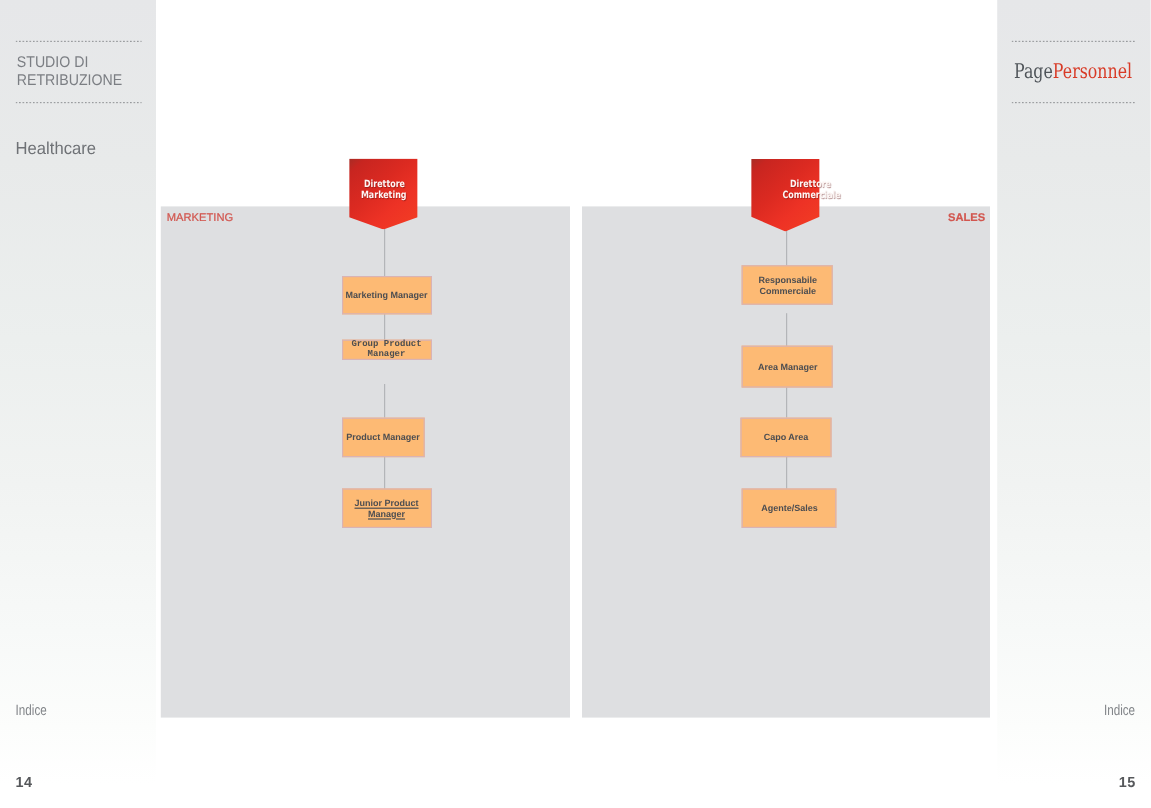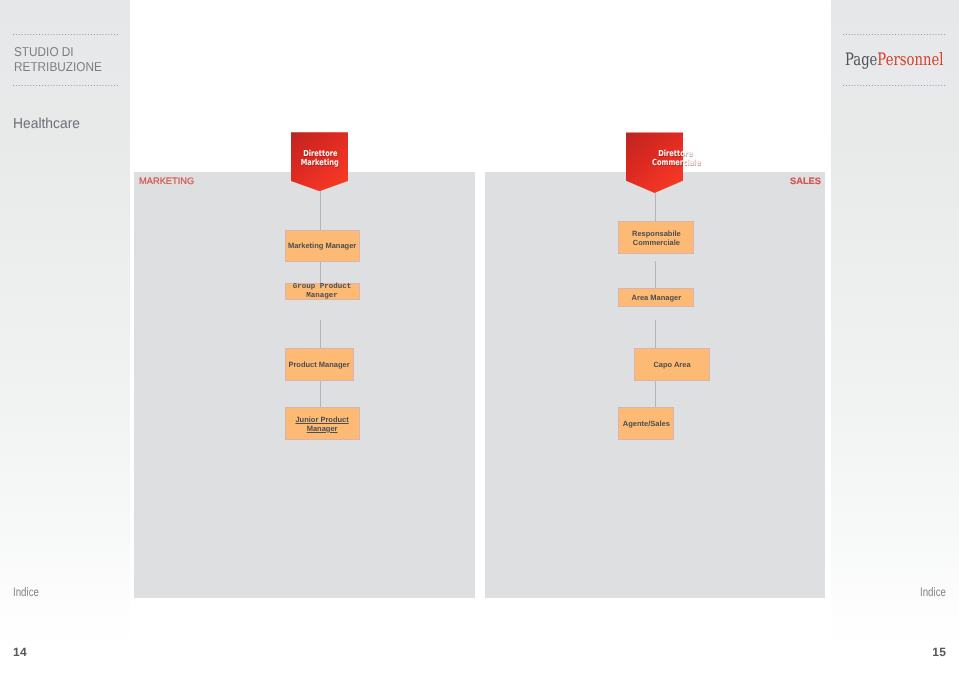--- a/index.html
+++ b/index.html
@@ -84,21 +84,21 @@
 
   <div class="node" style="left:284.6px;top:229.8px;width:75px;height:32px;">Marketing Manager</div>
   <div class="node" style="left:284.6px;top:283px;width:75px;height:17px;font-family:Liberation Mono, monospace;">Group Product
 Manager</div>
   <div class="node" style="left:284.6px;top:347.8px;width:69px;height:33px;">Product Manager</div>
   <div class="node" style="left:284.6px;top:407.4px;width:75px;height:33px;text-decoration:underline;">Junior Product
 Manager</div>
 
   <div class="node" style="left:618.4px;top:221px;width:76px;height:33px;">Responsabile
 Commerciale</div>
-  <div class="node" style="left:618.4px;top:288.1px;width:76px;height:19px;text-align:right;">Area Manager</div>
-  <div class="node" style="left:634px;top:347.8px;width:76px;height:33px;">Capo Area</div>
-  <div class="node" style="left:618.4px;top:407.4px;width:56px;height:33px;">Agente/Sales</div>
+  <div class="node" style="left:618.4px;top:288.1px;width:76px;height:35px;text-align:right;">Area Manager</div>
+  <div class="node" style="left:617px;top:347.8px;width:76px;height:33px;">Capo Area</div>
+  <div class="node" style="left:618.4px;top:407.4px;width:79px;height:33px;">Agente/Sales</div>
 
   <div class="indice" style="left:12.8px;top:584.6px;">Indice</div>
   <div class="indice" style="left:920px;top:584.6px;">Indice</div>
   <div class="pageno" style="left:12.9px;top:645px;">14</div>
   <div class="pageno" style="right:12.6px;top:645px;margin-left:45px;">15</div>
 </div>
 
 </body></html>

